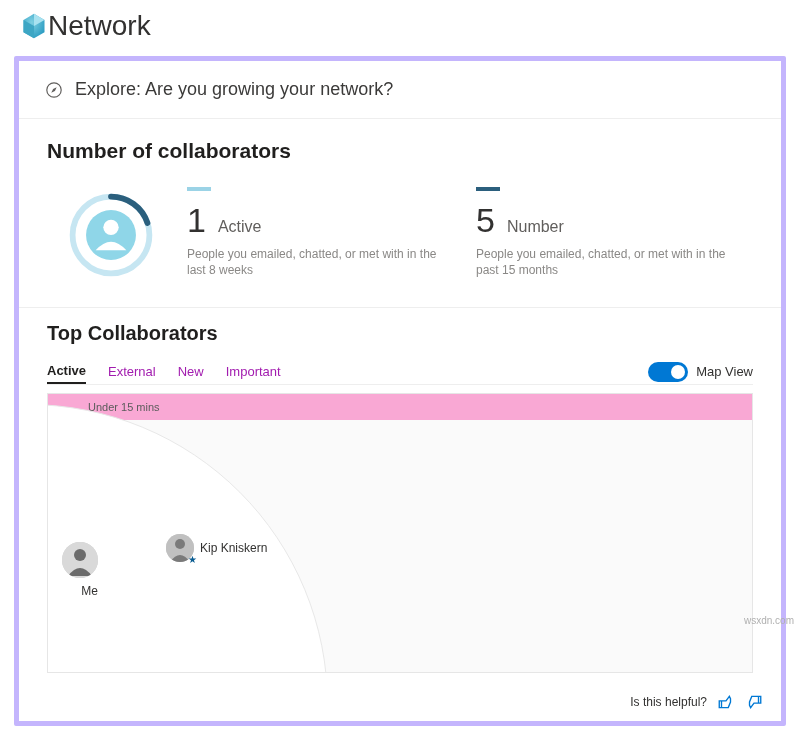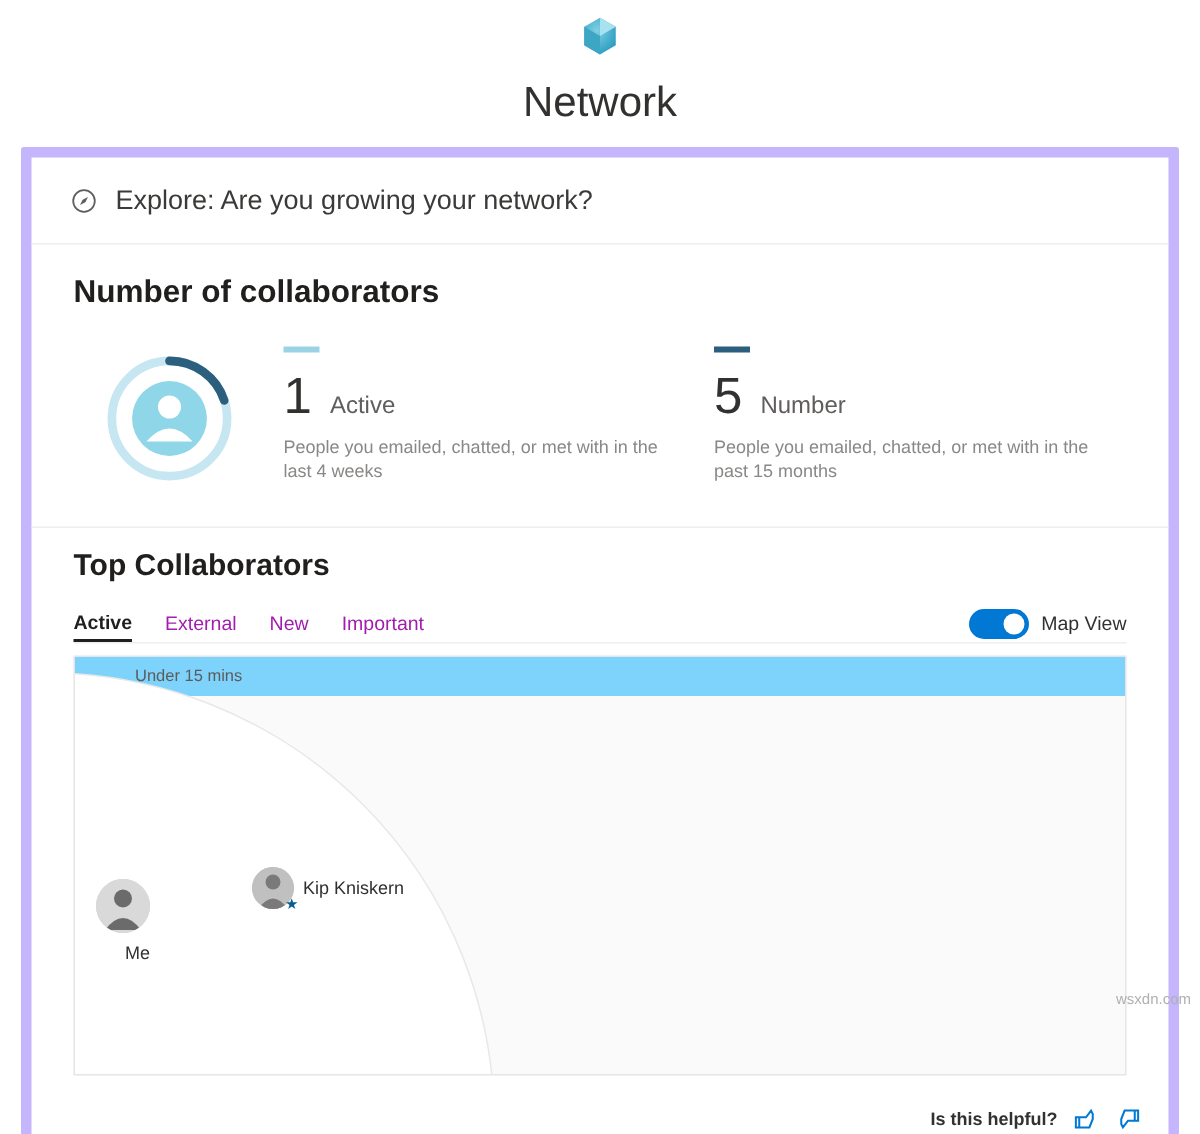--- a/index.html
+++ b/index.html
@@ -5,39 +5,37 @@
     * { box-sizing: border-box; margin: 0; padding: 0; }
     body {
       font-family: "Segoe UI", Arial, sans-serif;
       background: #ffffff;
       color: #333;
       width: 800px;
     }
     .page-header {
       display: flex;
       align-items: center;
-      gap: 14px;
       padding: 10px 20px 6px 20px;
-      flex-direction: column;
     }
     .page-icon {
       width: 28px;
       height: 28px;
       display: inline-flex;
       align-items: center;
       justify-content: center;
     }
     .page-title {
       font-size: 28px;
       font-weight: 400;
       color: #323130;
     }
     .card {
       margin: 8px 14px 14px 14px;
-      border: 7px solid #c4b5fd;
+      border: 5px solid #c4b5fd;
       background: #ffffff;
       border-radius: 2px;
     }
     .explore-row {
       display: flex;
       align-items: center;
       gap: 12px;
       padding: 18px 26px 18px 26px;
       border-bottom: 1px solid #eee;
     }
@@ -112,21 +110,21 @@
     .toggle-label { font-size: 13px; color: #323130; }
     .map-canvas {
       margin-top: 8px;
       background: #fafafa;
       border: 1px solid #e6e6e6;
       height: 280px;
       position: relative;
       overflow: hidden;
     }
     .map-header {
-      background: #7dd3fc;
+      background: #f9a8d4;
       height: 26px;
       line-height: 26px;
       font-size: 11px;
       color: #5c5c5c;
       padding-left: 40px;
     }
     .arc {
       position: absolute;
       top: 10px;
       left: -320px;
@@ -218,21 +216,21 @@
         <path d="M34 66 q16 -18 32 0" fill="#ffffff"></path>
       </svg>
     </div>
 
     <div class="stat">
       <div class="stat-bar lt"></div>
       <div class="stat-line1">
         <span class="stat-value">1</span>
         <span class="stat-label">Active</span>
       </div>
-      <div class="stat-desc">People you emailed, chatted, or met with in the last 4 weeks</div>
+      <div class="stat-desc">People you emailed, chatted, or met with in the last 8 weeks</div>
     </div>
 
     <div class="stat">
       <div class="stat-bar dk"></div>
       <div class="stat-line1">
         <span class="stat-value">5</span>
         <span class="stat-label">Number</span>
       </div>
       <div class="stat-desc">People you emailed, chatted, or met with in the past 15 months</div>
     </div>
@@ -278,21 +276,21 @@
             <path d="M4 28 q10 -14 20 0" fill="#7a7a7a"></path>
           </svg>
           <span class="star-badge">★</span>
         </div>
         <span class="collab-name">Kip Kniskern</span>
       </div>
     </div>
   </div>
 
   <div class="helpful-row">
-    <span style="font-weight:700;">Is this helpful?</span>
+    <span style="font-weight:400;">Is this helpful?</span>
     <span class="thumb-btn">
       <svg viewBox="0 0 16 16" fill="none" stroke="#0078d4" stroke-width="1.2">
         <path d="M2 7h2v6H2zM4 13h6l2-5V5l-1-2-3 4H4z"></path>
       </svg>
     </span>
     <span class="thumb-btn">
       <svg viewBox="0 0 16 16" fill="none" stroke="#0078d4" stroke-width="1.2">
         <path d="M14 9h-2V3h2zM12 3H6L4 8v3l1 2 3-4h4z"></path>
       </svg>
     </span>

